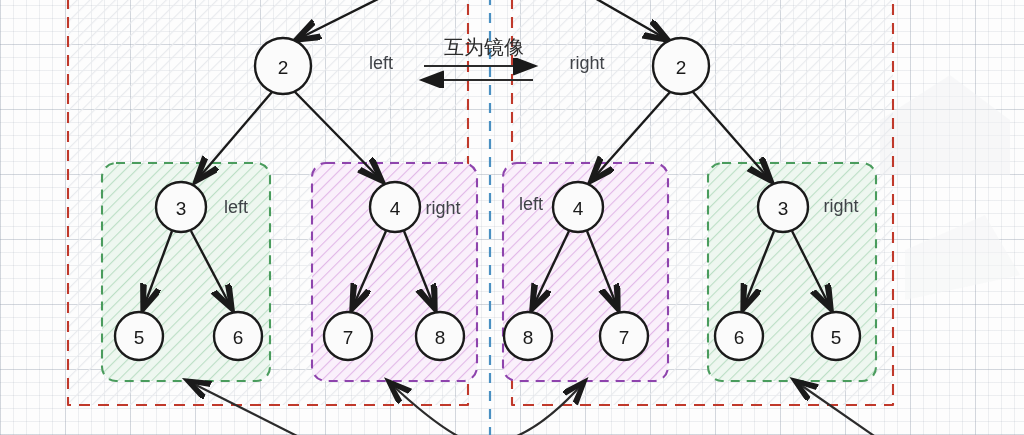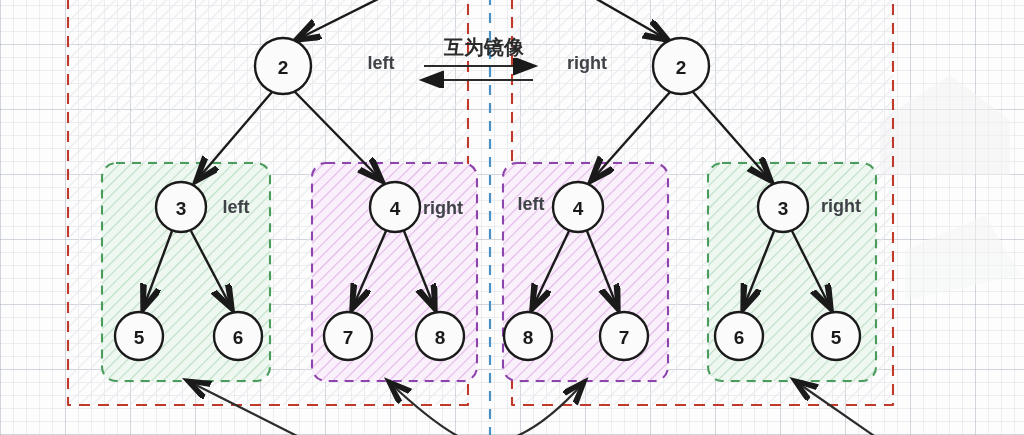--- a/index.html
+++ b/index.html
@@ -10,21 +10,20 @@
     font-family:"Liberation Sans","DejaVu Sans",sans-serif;
   }
   #stage{
     position:relative;width:1024px;height:435px;
     background-color:#fdfdfd;
     background-image:
       repeating-linear-gradient(0deg, rgba(150,160,175,.16) 0 1px, transparent 1px 13px),
       repeating-linear-gradient(90deg, rgba(150,160,175,.16) 0 1px, transparent 1px 13px),
       repeating-linear-gradient(0deg, rgba(150,160,175,.30) 0 1px, transparent 1px 65px),
       repeating-linear-gradient(90deg, rgba(150,160,175,.30) 0 1px, transparent 1px 65px);
-    font-weight: bold;
   }
   #stage svg{position:absolute;left:0;top:0;}
   .nodetxt{
     font-family:"Liberation Sans","DejaVu Sans",sans-serif;
     font-size:19px;fill:#1a1a1a;text-anchor:middle;dominant-baseline:central;
   }
   .sidelbl{
     font-family:"Liberation Sans","DejaVu Sans",sans-serif;
     font-size:18px;fill:#3f4247;text-anchor:middle;dominant-baseline:central;
   }

